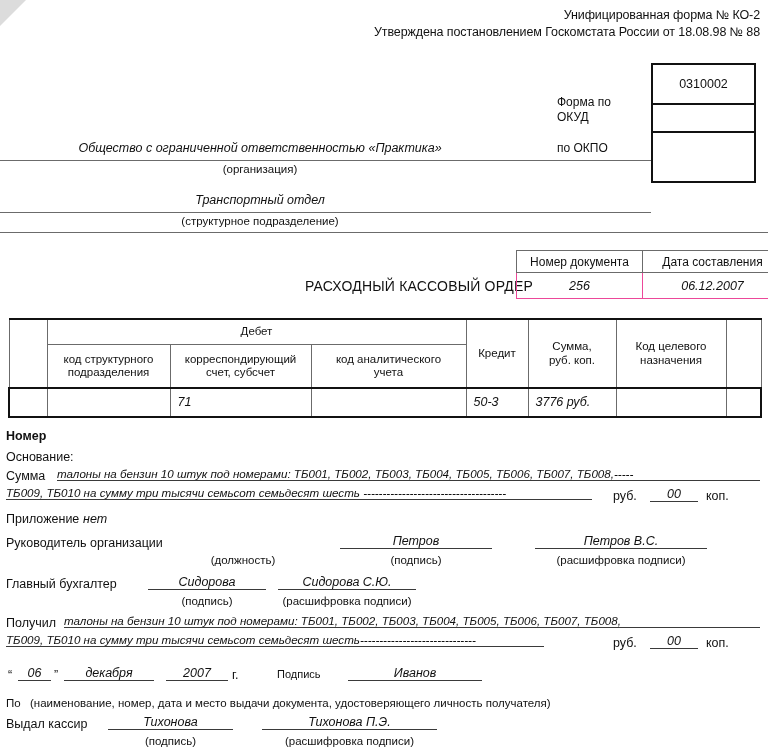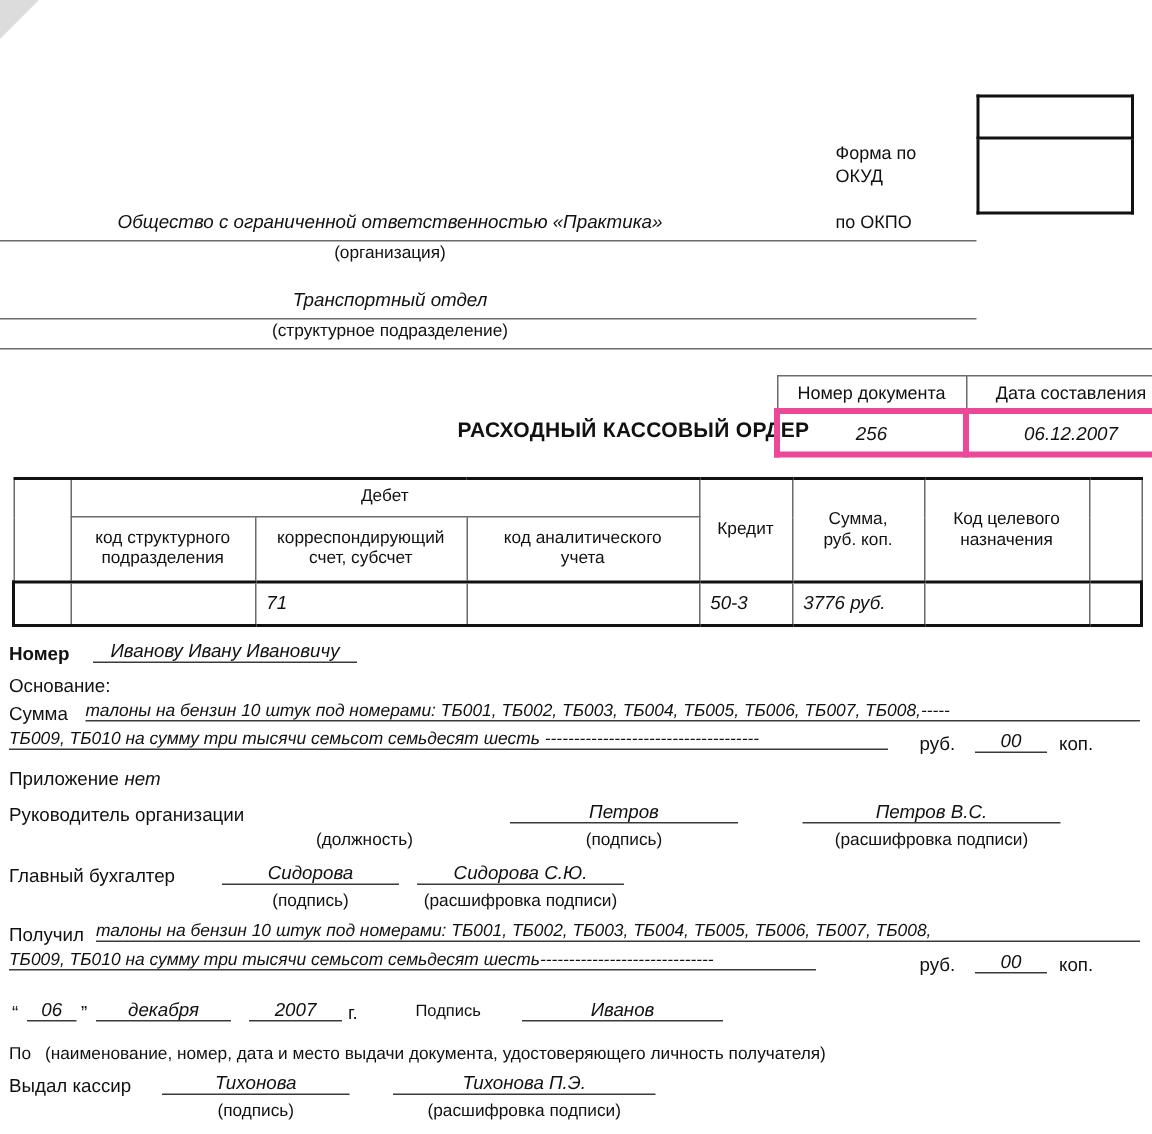--- a/index.html
+++ b/index.html
@@ -84,21 +84,21 @@
   .docnum-table th {
     font-weight: normal;
     font-size: 12px;
     height: 21px;
     border: 1px solid #6b6b6b;
     padding: 0 3px;
     white-space: nowrap;
   }
   .docnum-table td {
     height: 25px;
-    border: 4px solid #ec4899;
+    border: 1px solid #ec4899;
     text-align: center;
     font-style: italic;
     font-size: 12.5px;
     padding: 0;
   }
 
   
   .main-table {
     position: absolute;
     border-collapse: collapse;
@@ -144,23 +144,28 @@
   }
   .dashes { letter-spacing: 0px; }
 </style>
 </head>
 <body>
 
 <div id="page">
 
   <div id="corner-triangle"></div>
 
+  <div class="abs hdr-line" style="left:368px; top:8px; width:392px;">Унифицированная форма № КО-2</div>
+  <div class="abs hdr-line" style="left:368px; top:25px; width:392px;">Утверждена постановлением Госкомстата России от 18.08.98 № 88</div>
 
   <table class="code-table" style="left:651px; top:63px; width:105px;">
     <tbody>
+      <tr>
+        <td class="code-cell" style="height:38px;">0310002</td>
+      </tr>
       <tr>
         <td class="code-cell" style="height:26px;"></td>
       </tr>
       <tr>
         <td class="code-cell" style="height:48px;"></td>
       </tr>
     </tbody>
   </table>
 
   <div class="abs lbl" style="left:557px; top:95px;">Форма по</div>
@@ -170,21 +175,21 @@
   <div class="abs hand" style="left:0px; top:141px; width:520px; text-align:center;">Общество с ограниченной ответственностью «Практика»</div>
   <div class="ruled" style="left:0px; top:160px; width:651px;"></div>
   <div class="abs caption" style="left:0px; top:163px; width:520px;">(организация)</div>
 
   <div class="abs hand" style="left:0px; top:193px; width:520px; text-align:center;">Транспортный отдел</div>
   <div class="ruled" style="left:0px; top:212px; width:651px;"></div>
   <div class="abs caption" style="left:0px; top:215px; width:520px;">(структурное подразделение)</div>
 
   <div class="ruled" style="left:0px; top:232px; width:768px; border-bottom:1px solid #6b6b6b;"></div>
 
-  <div class="abs" style="left:305px; top:278px; font-size:14px; font-weight:bold; letter-spacing:0.2px; white-space:nowrap;">РАСХОДНЫЙ КАССОВЫЙ ОРДЕР</div>
+  <div class="abs" style="left:305px; top:278px; font-size:14px; font-weight:normal; letter-spacing:0.2px; white-space:nowrap;">РАСХОДНЫЙ КАССОВЫЙ ОРДЕР</div>
 
   <table class="docnum-table" style="left:516px; top:250px; width:252px;">
     <thead>
       <tr>
         <th style="width:119px;">Номер документа</th>
         <th style="width:133px;">Дата составления</th>
       </tr>
     </thead>
     <tbody>
       <tr>
@@ -243,21 +248,20 @@
         <td></td>
         <td>50-3</td>
         <td>3776 руб.</td>
         <td></td>
         <td class="edge-r"></td>
       </tr>
     </tbody>
   </table>
 
   <div class="abs lbl" style="left:6px; top:429px; font-weight:bold; font-size:12.5px;">Номер</div>
-  <span class="abs ul" style="left:62px; top:428px; width:176px;">Иванову Ивану Ивановичу</span>
 
   <div class="abs lbl" style="left:6px; top:450px; font-size:12.5px;">Основание:</div>
 
   <div class="abs lbl" style="left:6px; top:469px; font-size:12.5px;">Сумма</div>
   <span class="abs ul" style="left:57px; top:468px; width:703px; text-align:left; font-size:11.6px;">
     <span>талоны на бензин 10 штук под номерами: ТБ001, ТБ002, ТБ003, ТБ004, ТБ005, ТБ006, ТБ007, ТБ008,</span><span class="dashes">-----</span>
   </span>
 
   <span class="abs ul" style="left:6px; top:487px; width:586px; text-align:left; font-size:11.6px;">
     <span>ТБ009, ТБ010 на сумму три тысячи семьсот семьдесят шесть</span>

